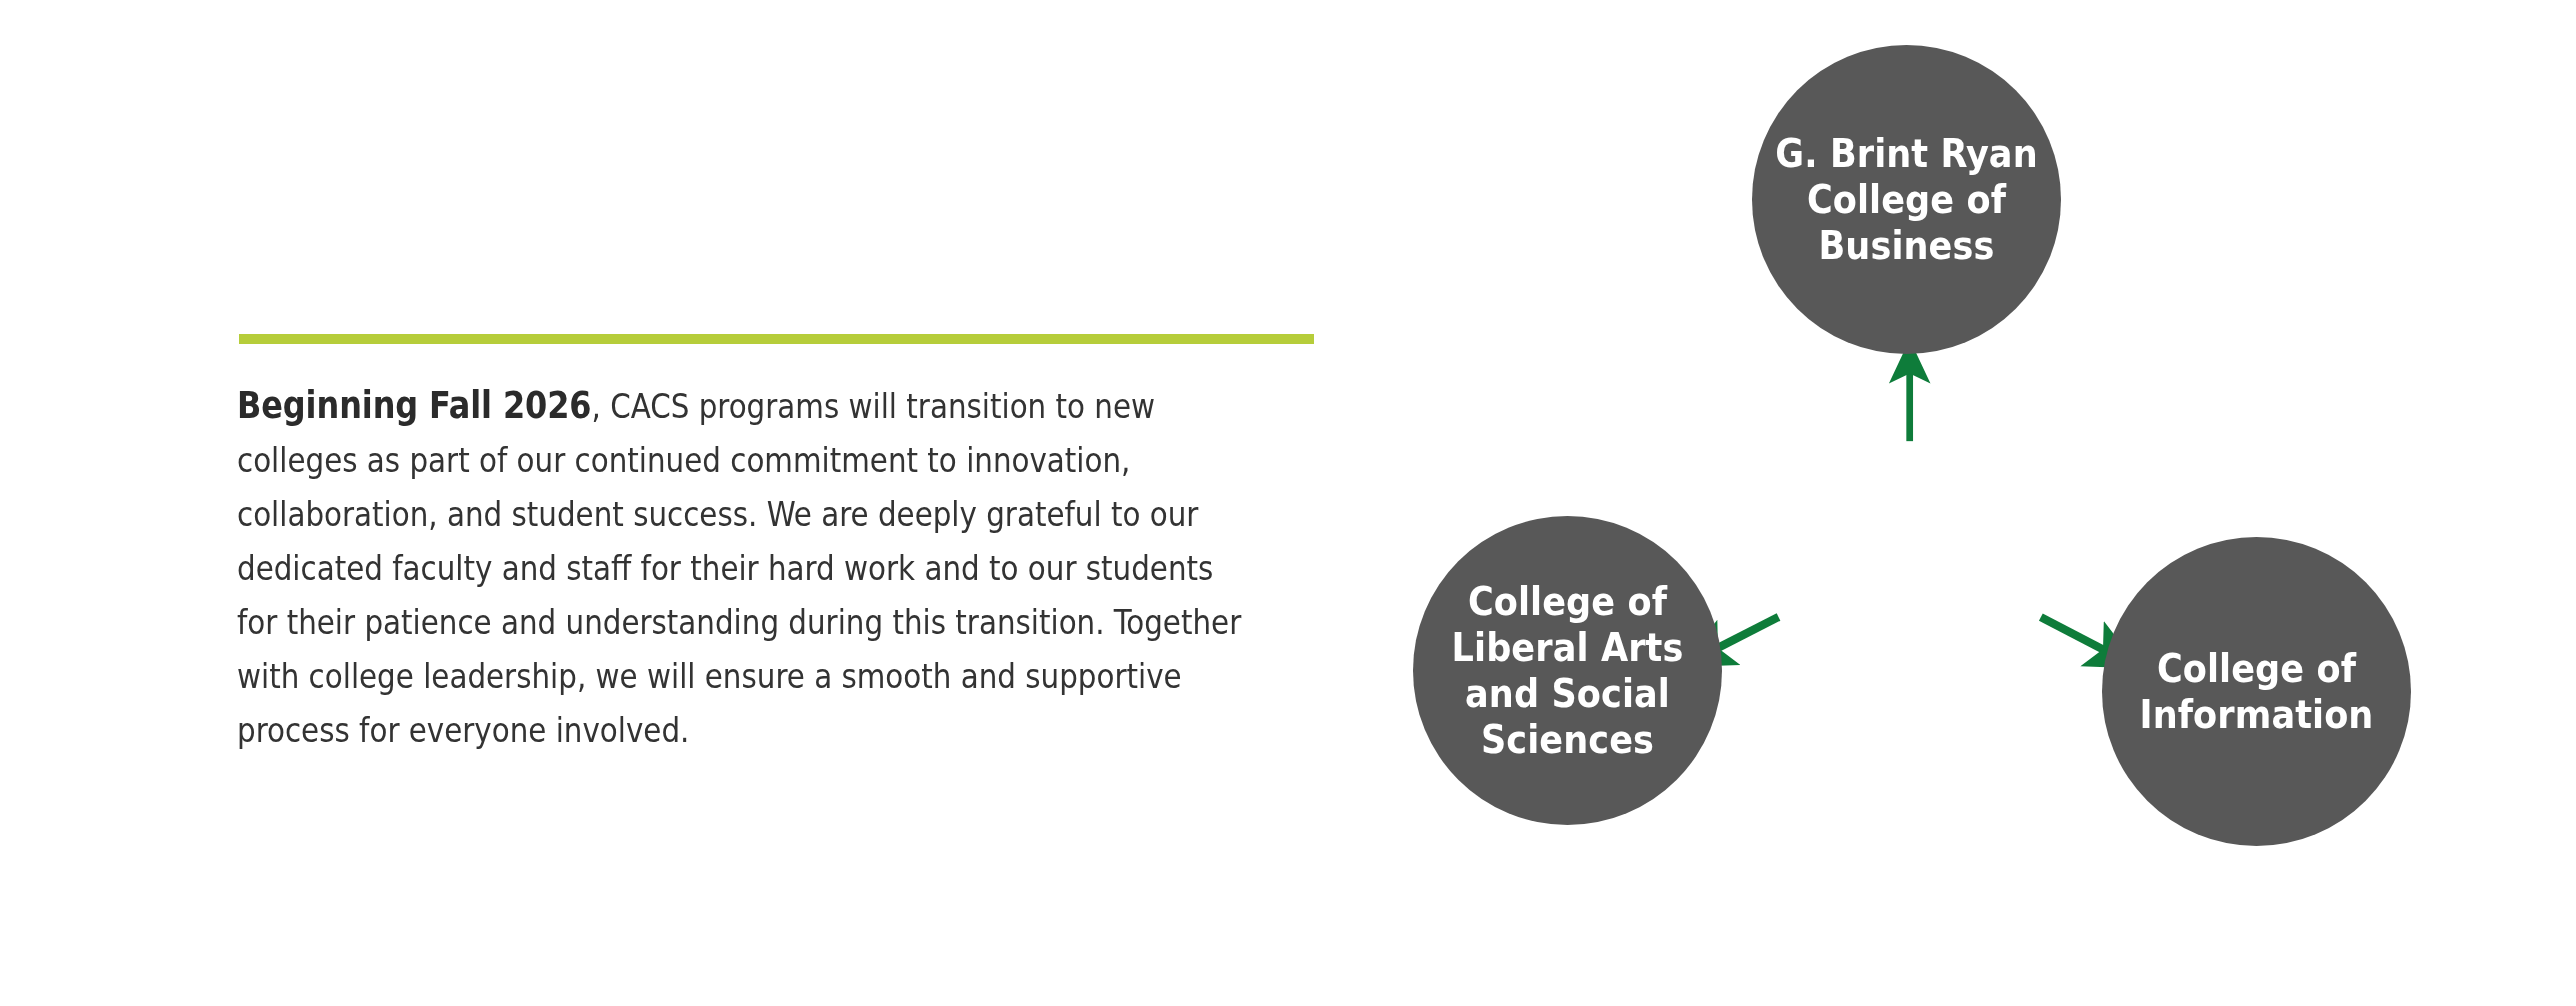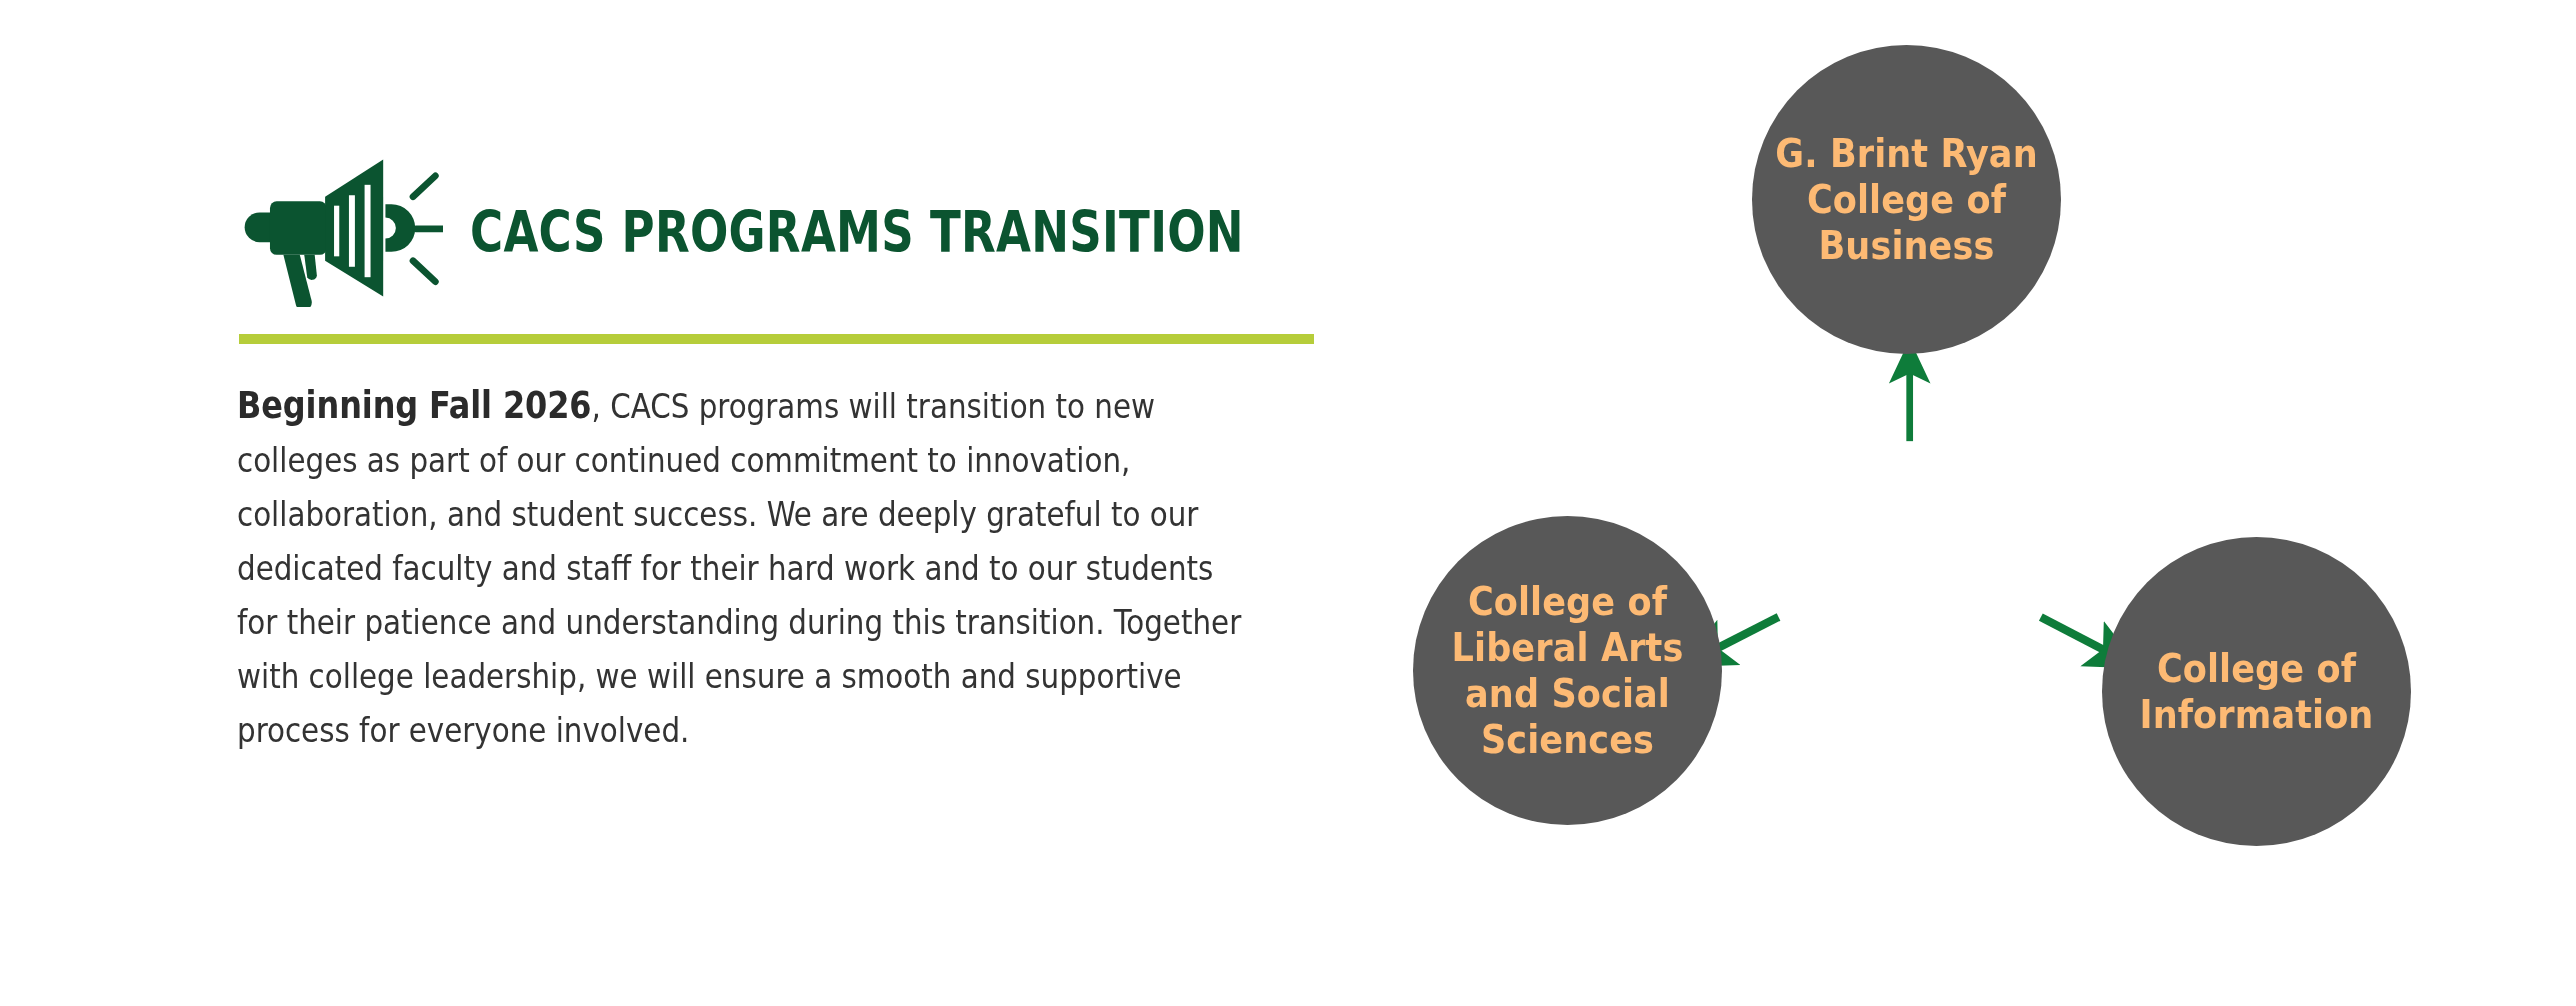--- a/index.html
+++ b/index.html
@@ -64,21 +64,21 @@
 
   .node {
     position:absolute;
     border-radius:50%;
     display:flex; align-items:center; justify-content:center;
     text-align:center;
   }
   .node-label {
     font-family:"Liberation Sans Narrow","DejaVu Sans Condensed","Liberation Sans", sans-serif;
     font-weight:700;
-    color:#fdba74;
+    color:#ffffff;
     font-size:39px;
     line-height:46px;
     letter-spacing:0.1px;
     padding:0 16.4px;
     white-space:pre-line;
   }
 
   .node-business {
     left:373px; top:45px; width:309px; height:309px;
     background:#585858;
@@ -105,47 +105,20 @@
     font-weight:700;
   }
 </style>
 </head>
 <body>
 
 <div id="root">
 
   <div class="left-panel">
 
-    <div class="header-row">
-
-      <svg class="megaphone-icon" viewBox="0 0 276 200" aria-hidden="true">
-
-        <path d="M30 73 h16 v40 H30 a20 20 0 0 1 0 -40 z" fill="#0B5430"></path>
-
-        <rect x="44" y="58" width="76" height="72" rx="9" fill="#0B5430"></rect>
-
-        <path d="M62 130 h22 l16 62 a11 11 0 0 1 -21 6 z" fill="#0B5430"></path>
-
-        <path d="M90 130 h14 l3 28 a7 7 0 0 1 -13 2 z" fill="#0B5430"></path>
-
-        <path d="M118 52 L196 2 L196 186 L118 138 Z" fill="#0B5430"></path>
-
-        <rect x="130" y="64" width="7" height="68" fill="#ffffff"></rect>
-        <rect x="150" y="50" width="8" height="96" fill="#ffffff"></rect>
-        <rect x="171" y="36" width="8" height="124" fill="#ffffff"></rect>
-
-        <path d="M199 62 h8 a32 32 0 0 1 0 64 h-8 v-18 a14 14 0 0 0 0 -28 z" fill="#0B5430"></path>
-
-        <line x1="236" y1="52" x2="266" y2="24" stroke="#0B5430" stroke-width="9" stroke-linecap="round"></line>
-        <line x1="240" y1="95" x2="278" y2="95" stroke="#0B5430" stroke-width="9" stroke-linecap="round"></line>
-        <line x1="236" y1="138" x2="266" y2="166" stroke="#0B5430" stroke-width="9" stroke-linecap="round"></line>
-      </svg>
-
-      <div class="page-title">CACS PROGRAMS TRANSITION</div>
-    </div>
 
     <div class="accent-rule"></div>
 
     <p class="body-copy">
       <span class="lead">Beginning Fall 2026</span><span>, CACS programs will transition to new colleges as part of our continued commitment to innovation, collaboration, and student success. We are deeply grateful to our dedicated faculty and staff for their hard work and to our students for their patience and understanding during this transition. Together with college leadership, we will ensure a smooth and supportive process for everyone involved.</span>
     </p>
   </div>
 
   <div class="diagram">
 

